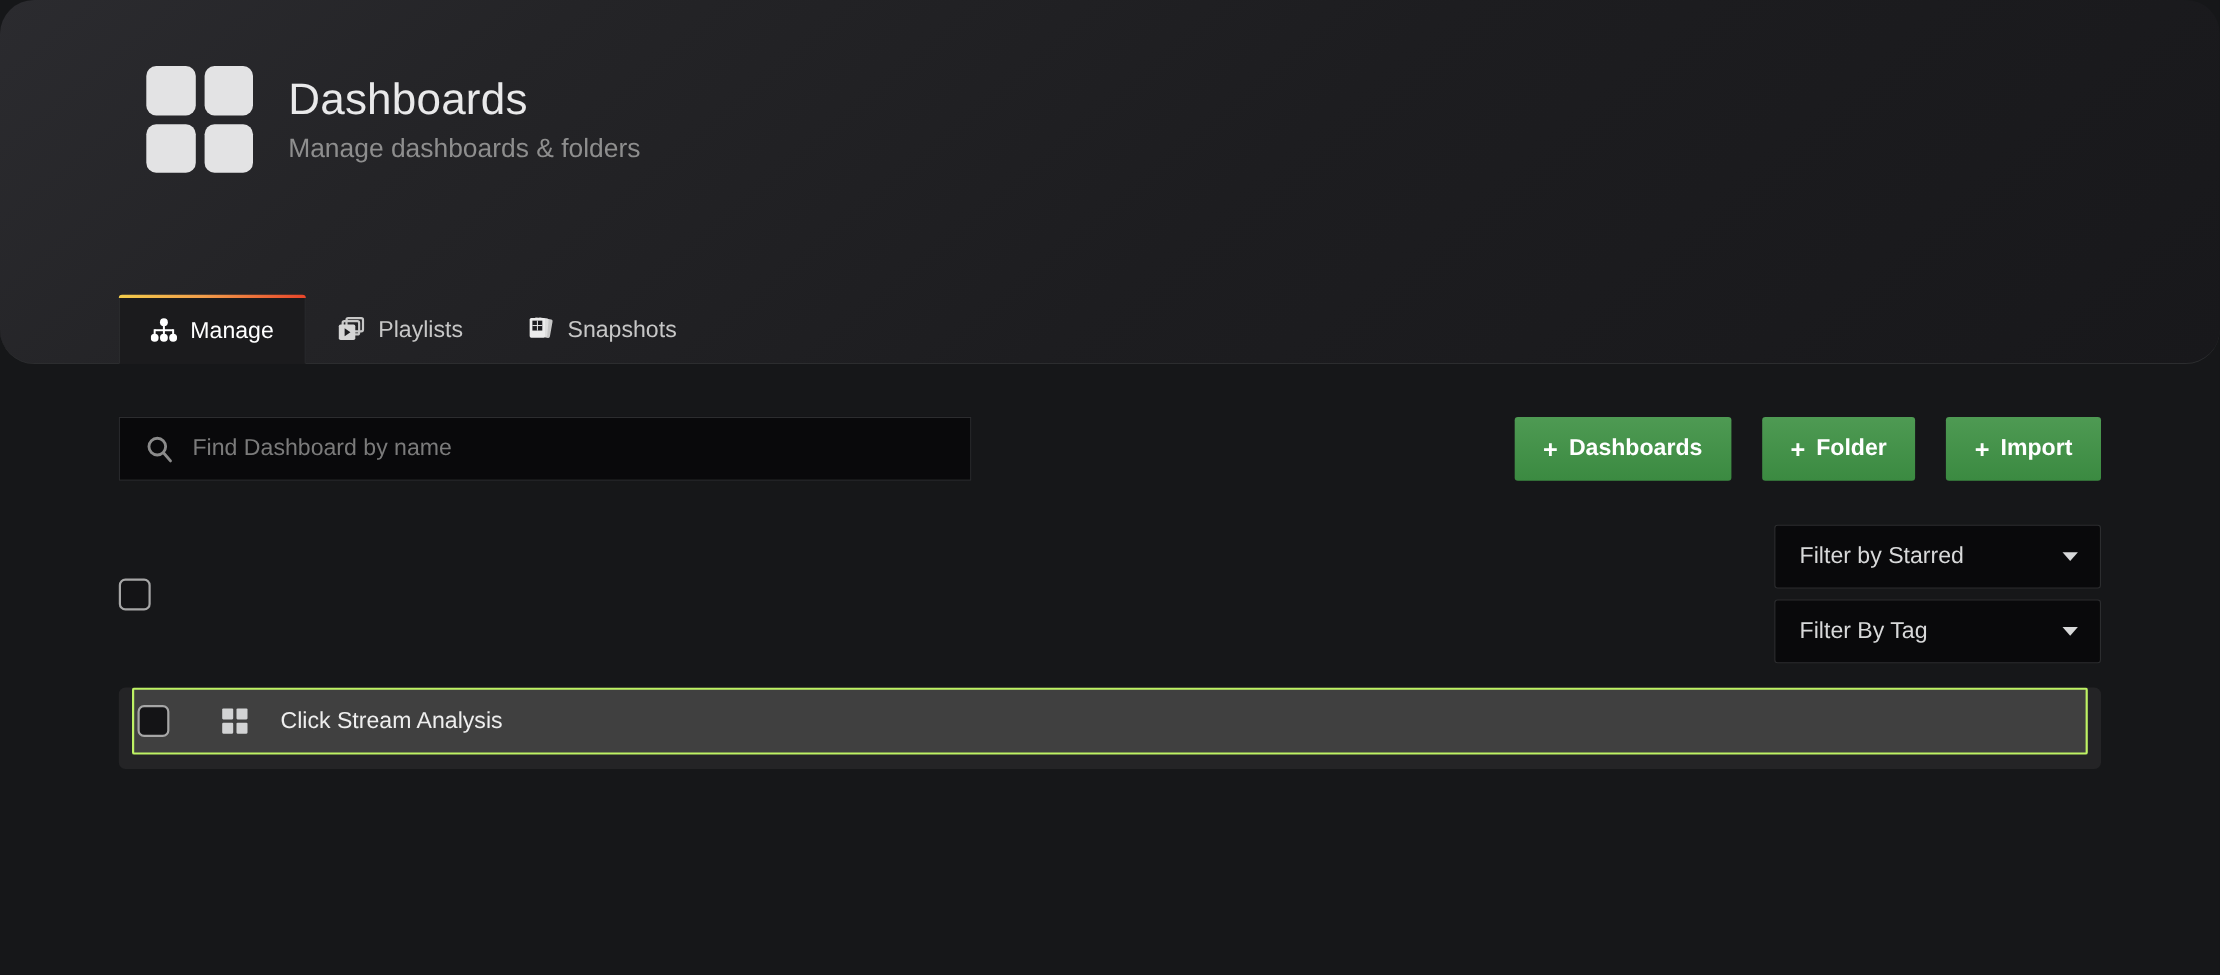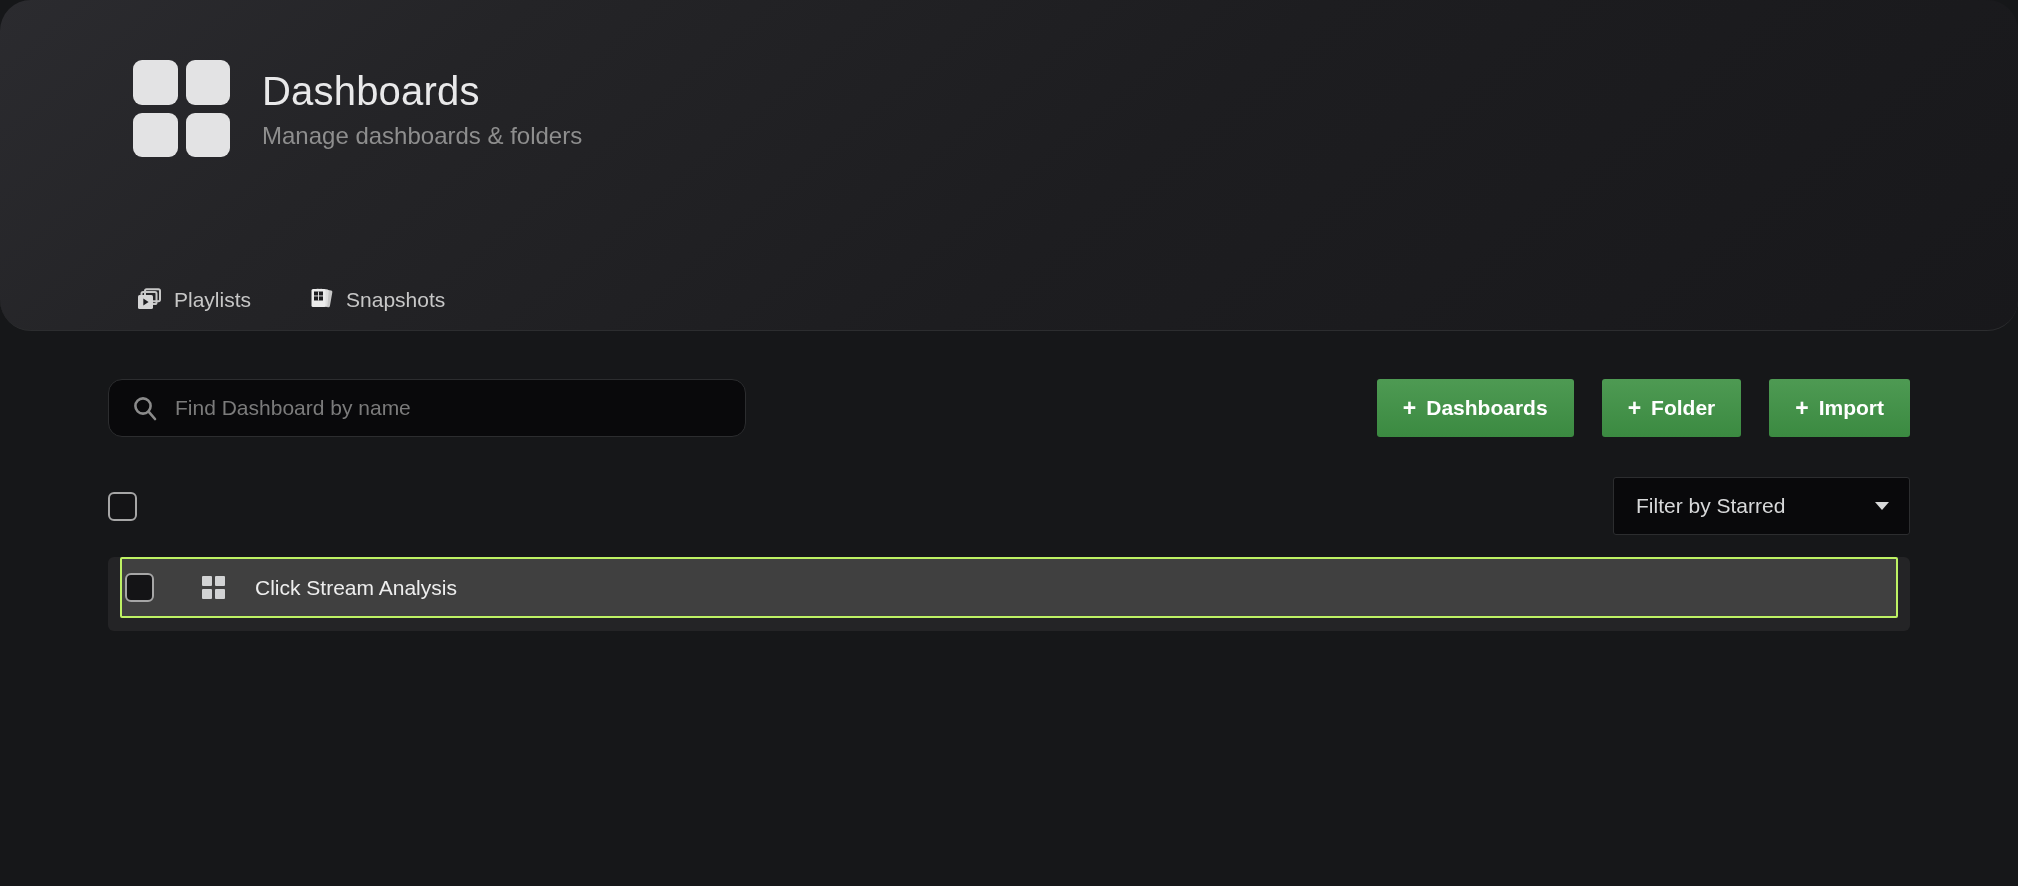--- a/index.html
+++ b/index.html
@@ -110,25 +110,25 @@
   .content { padding: 0 0 0 0; }
 
   .toolbar {
     display: flex;
     align-items: center;
     padding: 48px 108px 0 108px;
   }
 
   .search-box {
     position: relative;
-    width: 638px;
+    width: 775px;
     height: 58px;
     background: #09090b;
     border: 1px solid #2c2d2f;
-    border-radius: 14px;
+    border-radius: 0;
     display: flex;
     align-items: flex-start;
   }
 
   .search-box .sicon {
     position: absolute;
     left: 23px;
     top: 50%;
     transform: translateY(-50%);
     display: flex;
@@ -305,20 +305,36 @@
         <i></i>
     </div>
     <div class="page-titles">
       <div class="page-title">Dashboards</div>
       <div class="page-subtitle">Manage dashboards &amp; folders</div>
     </div>
   </div>
 
   <nav class="tabs">
 
+    <div class="tab active">
+      <span class="ticon">
+        <svg width="24" height="22" viewBox="0 0 24 22" aria-hidden="true">
+          <circle cx="12" cy="4" r="3.6" fill="#ffffff"></circle>
+          <circle cx="3.6" cy="18" r="3.6" fill="#ffffff"></circle>
+          <circle cx="12" cy="18" r="3.6" fill="#ffffff"></circle>
+          <circle cx="20.4" cy="18" r="3.6" fill="#ffffff"></circle>
+          <rect x="11.1" y="7" width="1.8" height="4" fill="#ffffff"></rect>
+          <rect x="3.6" y="10.3" width="16.8" height="1.8" fill="#ffffff"></rect>
+          <rect x="2.7" y="10.3" width="1.8" height="4.3" fill="#ffffff"></rect>
+          <rect x="19.5" y="10.3" width="1.8" height="4.3" fill="#ffffff"></rect>
+          <rect x="11.1" y="10.3" width="1.8" height="4.3" fill="#ffffff"></rect>
+        </svg>
+      </span>
+      <span>Manage</span>
+    </div>
 
     <div class="tab">
       <span class="ticon">
         <svg width="25" height="23" viewBox="0 0 25 23" aria-hidden="true">
           <rect x="8" y="1.2" width="15" height="12" rx="1.6" fill="none" stroke="#c7c7c7" stroke-width="2"></rect>
           <rect x="4.5" y="4" width="15" height="12" rx="1.6" fill="none" stroke="#c7c7c7" stroke-width="2"></rect>
           <rect x="1" y="7" width="15" height="14" rx="1.6" fill="#d5d5d5"></rect>
           <path d="M6.3 10.4 L11.6 14 L6.3 17.6 Z" fill="#1d1d20"></path>
         </svg>
       </span>
@@ -380,20 +396,24 @@
 
     <div class="select-all-wrap">
       <span class="cb"></span>
     </div>
 
     <div class="filters">
       <div class="select">
         <span>Filter by Starred</span>
         <span class="caret"></span>
       </div>
+      <div class="select">
+        <span>Filter By Tag</span>
+        <span class="caret"></span>
+      </div>
     </div>
   </div>
 
   <div class="list-wrap">
 
 
     <div class="dash-row">
       <span class="cb"></span>
       <span class="dash-icon">
         <i></i>

